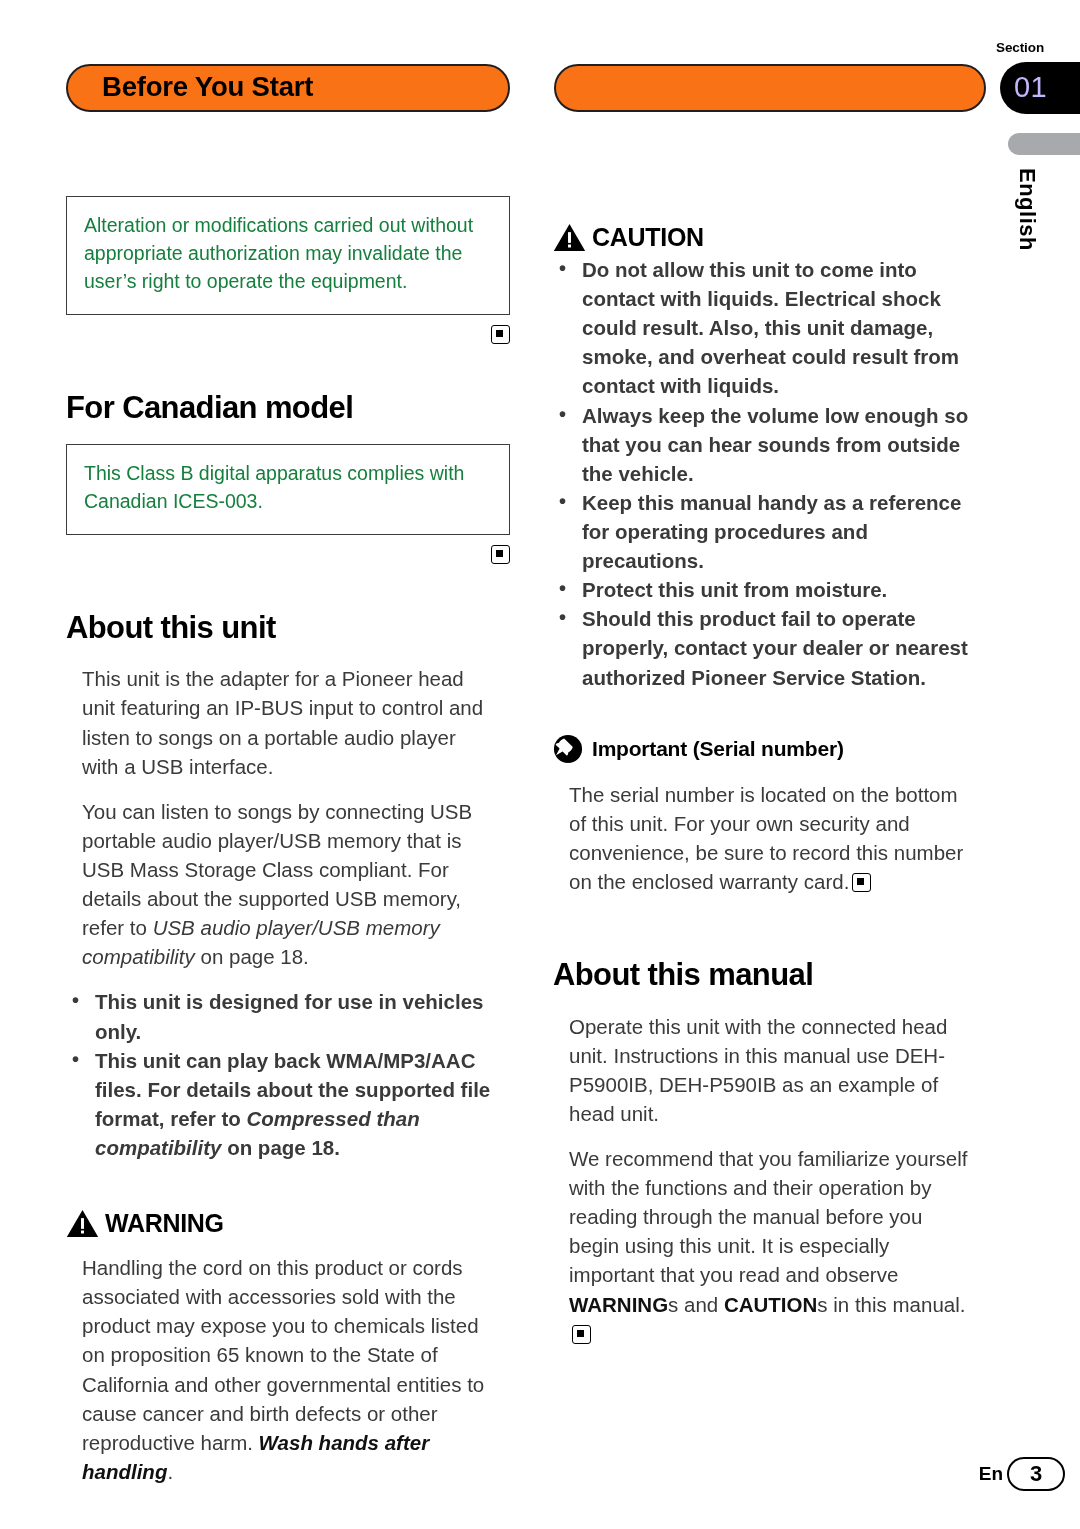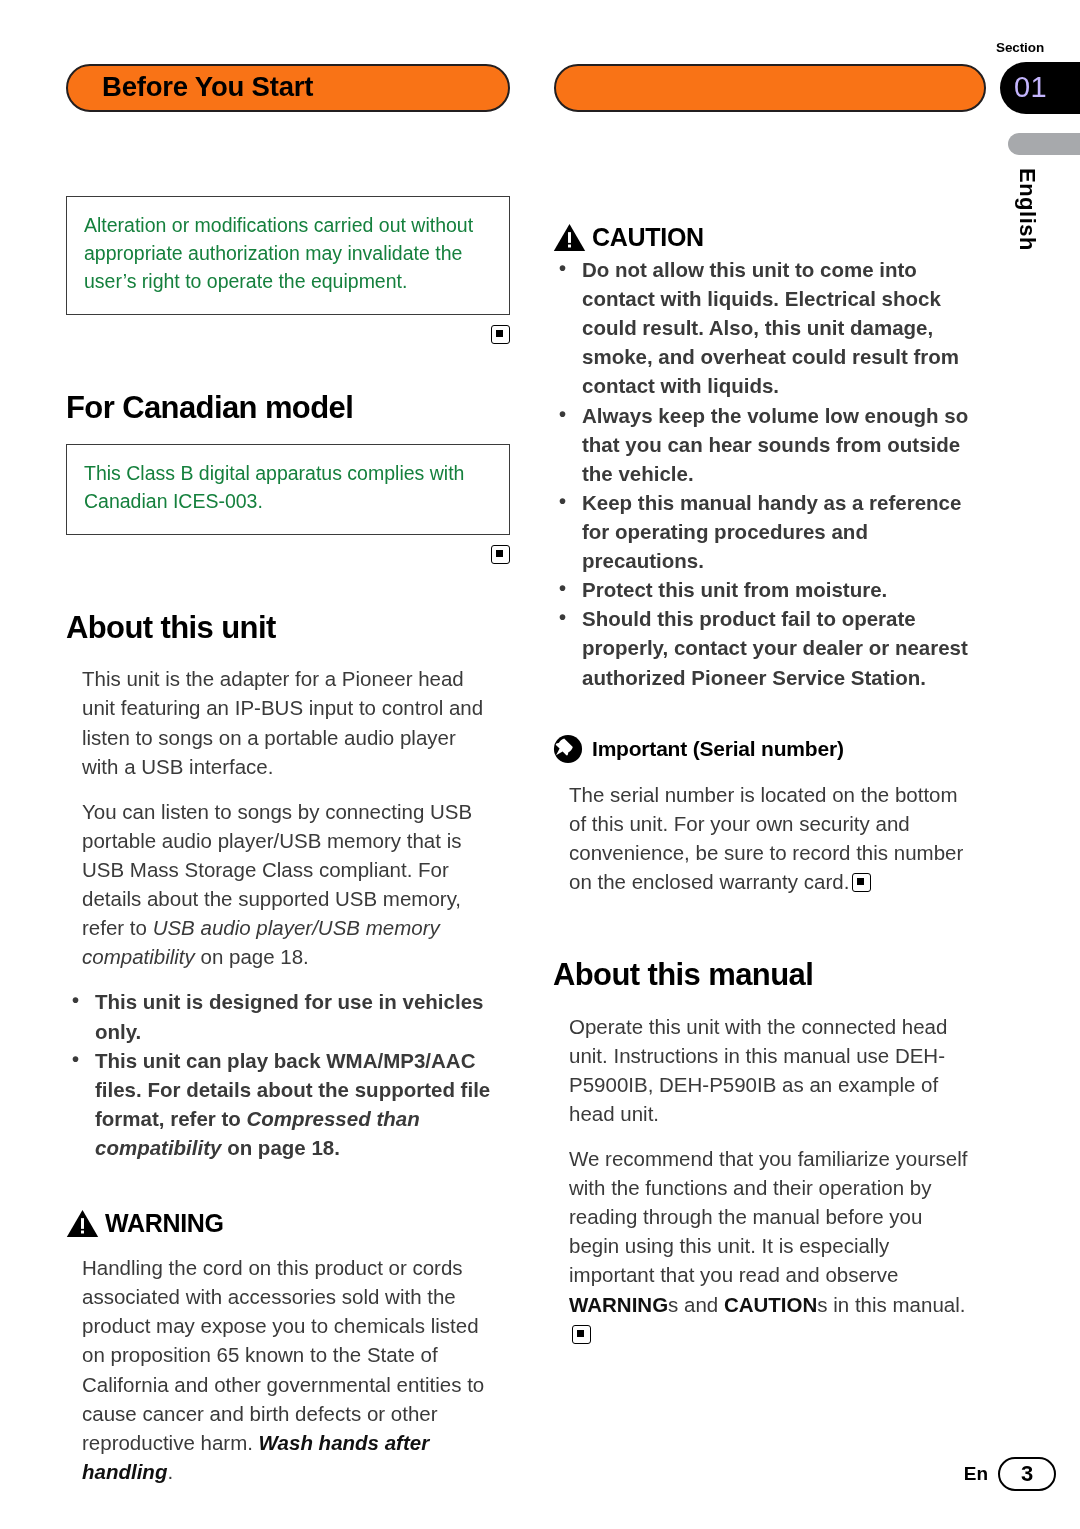--- a/index.html
+++ b/index.html
@@ -239,24 +239,24 @@
     font-size: 21px;
     font-weight: bold;
     color: #000;
     letter-spacing: -0.2px;
   }
 
   
   .footer {
     position: absolute;
     bottom: 38px;
-    right: 24px;
+    right: 15px;
     display: flex;
     align-items: center;
-    gap: 10px;
+    gap: 4px;
   }
   .footer .en {
     font-size: 19px;
     font-weight: bold;
     color: #000;
   }
   .footer .pagenum {
     width: 58px;
     height: 34px;
     border: 2px solid #000;

